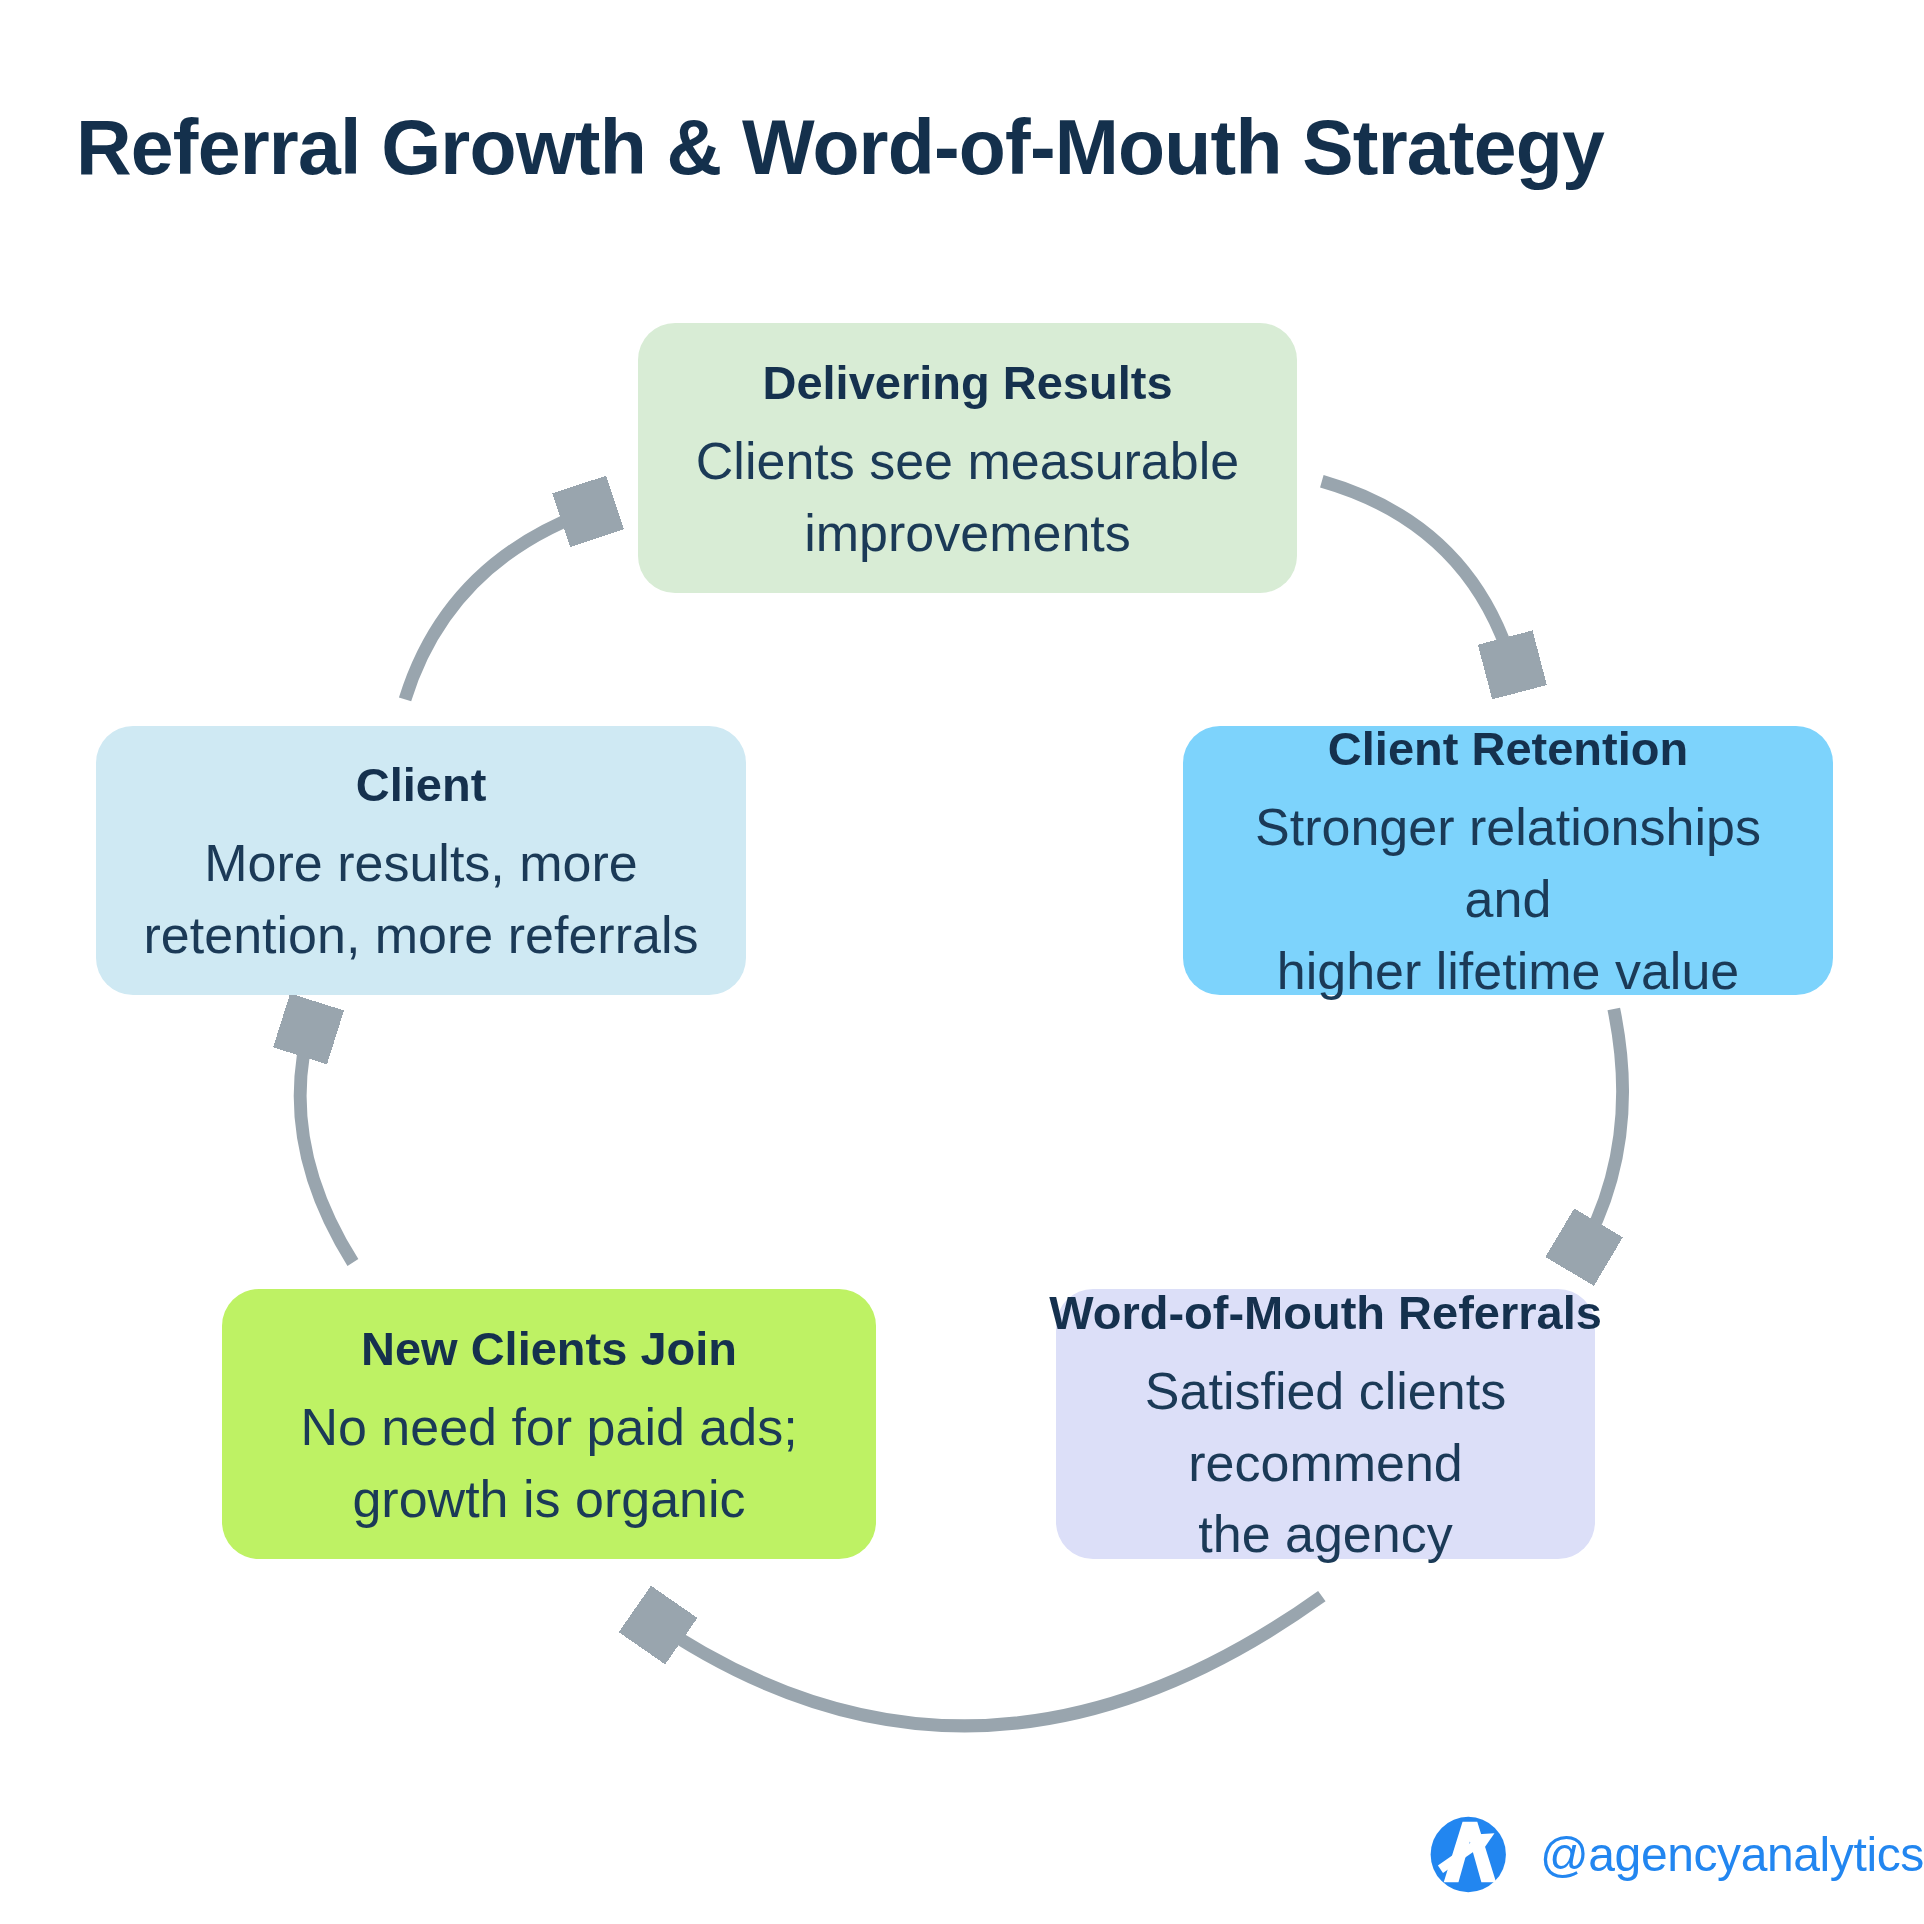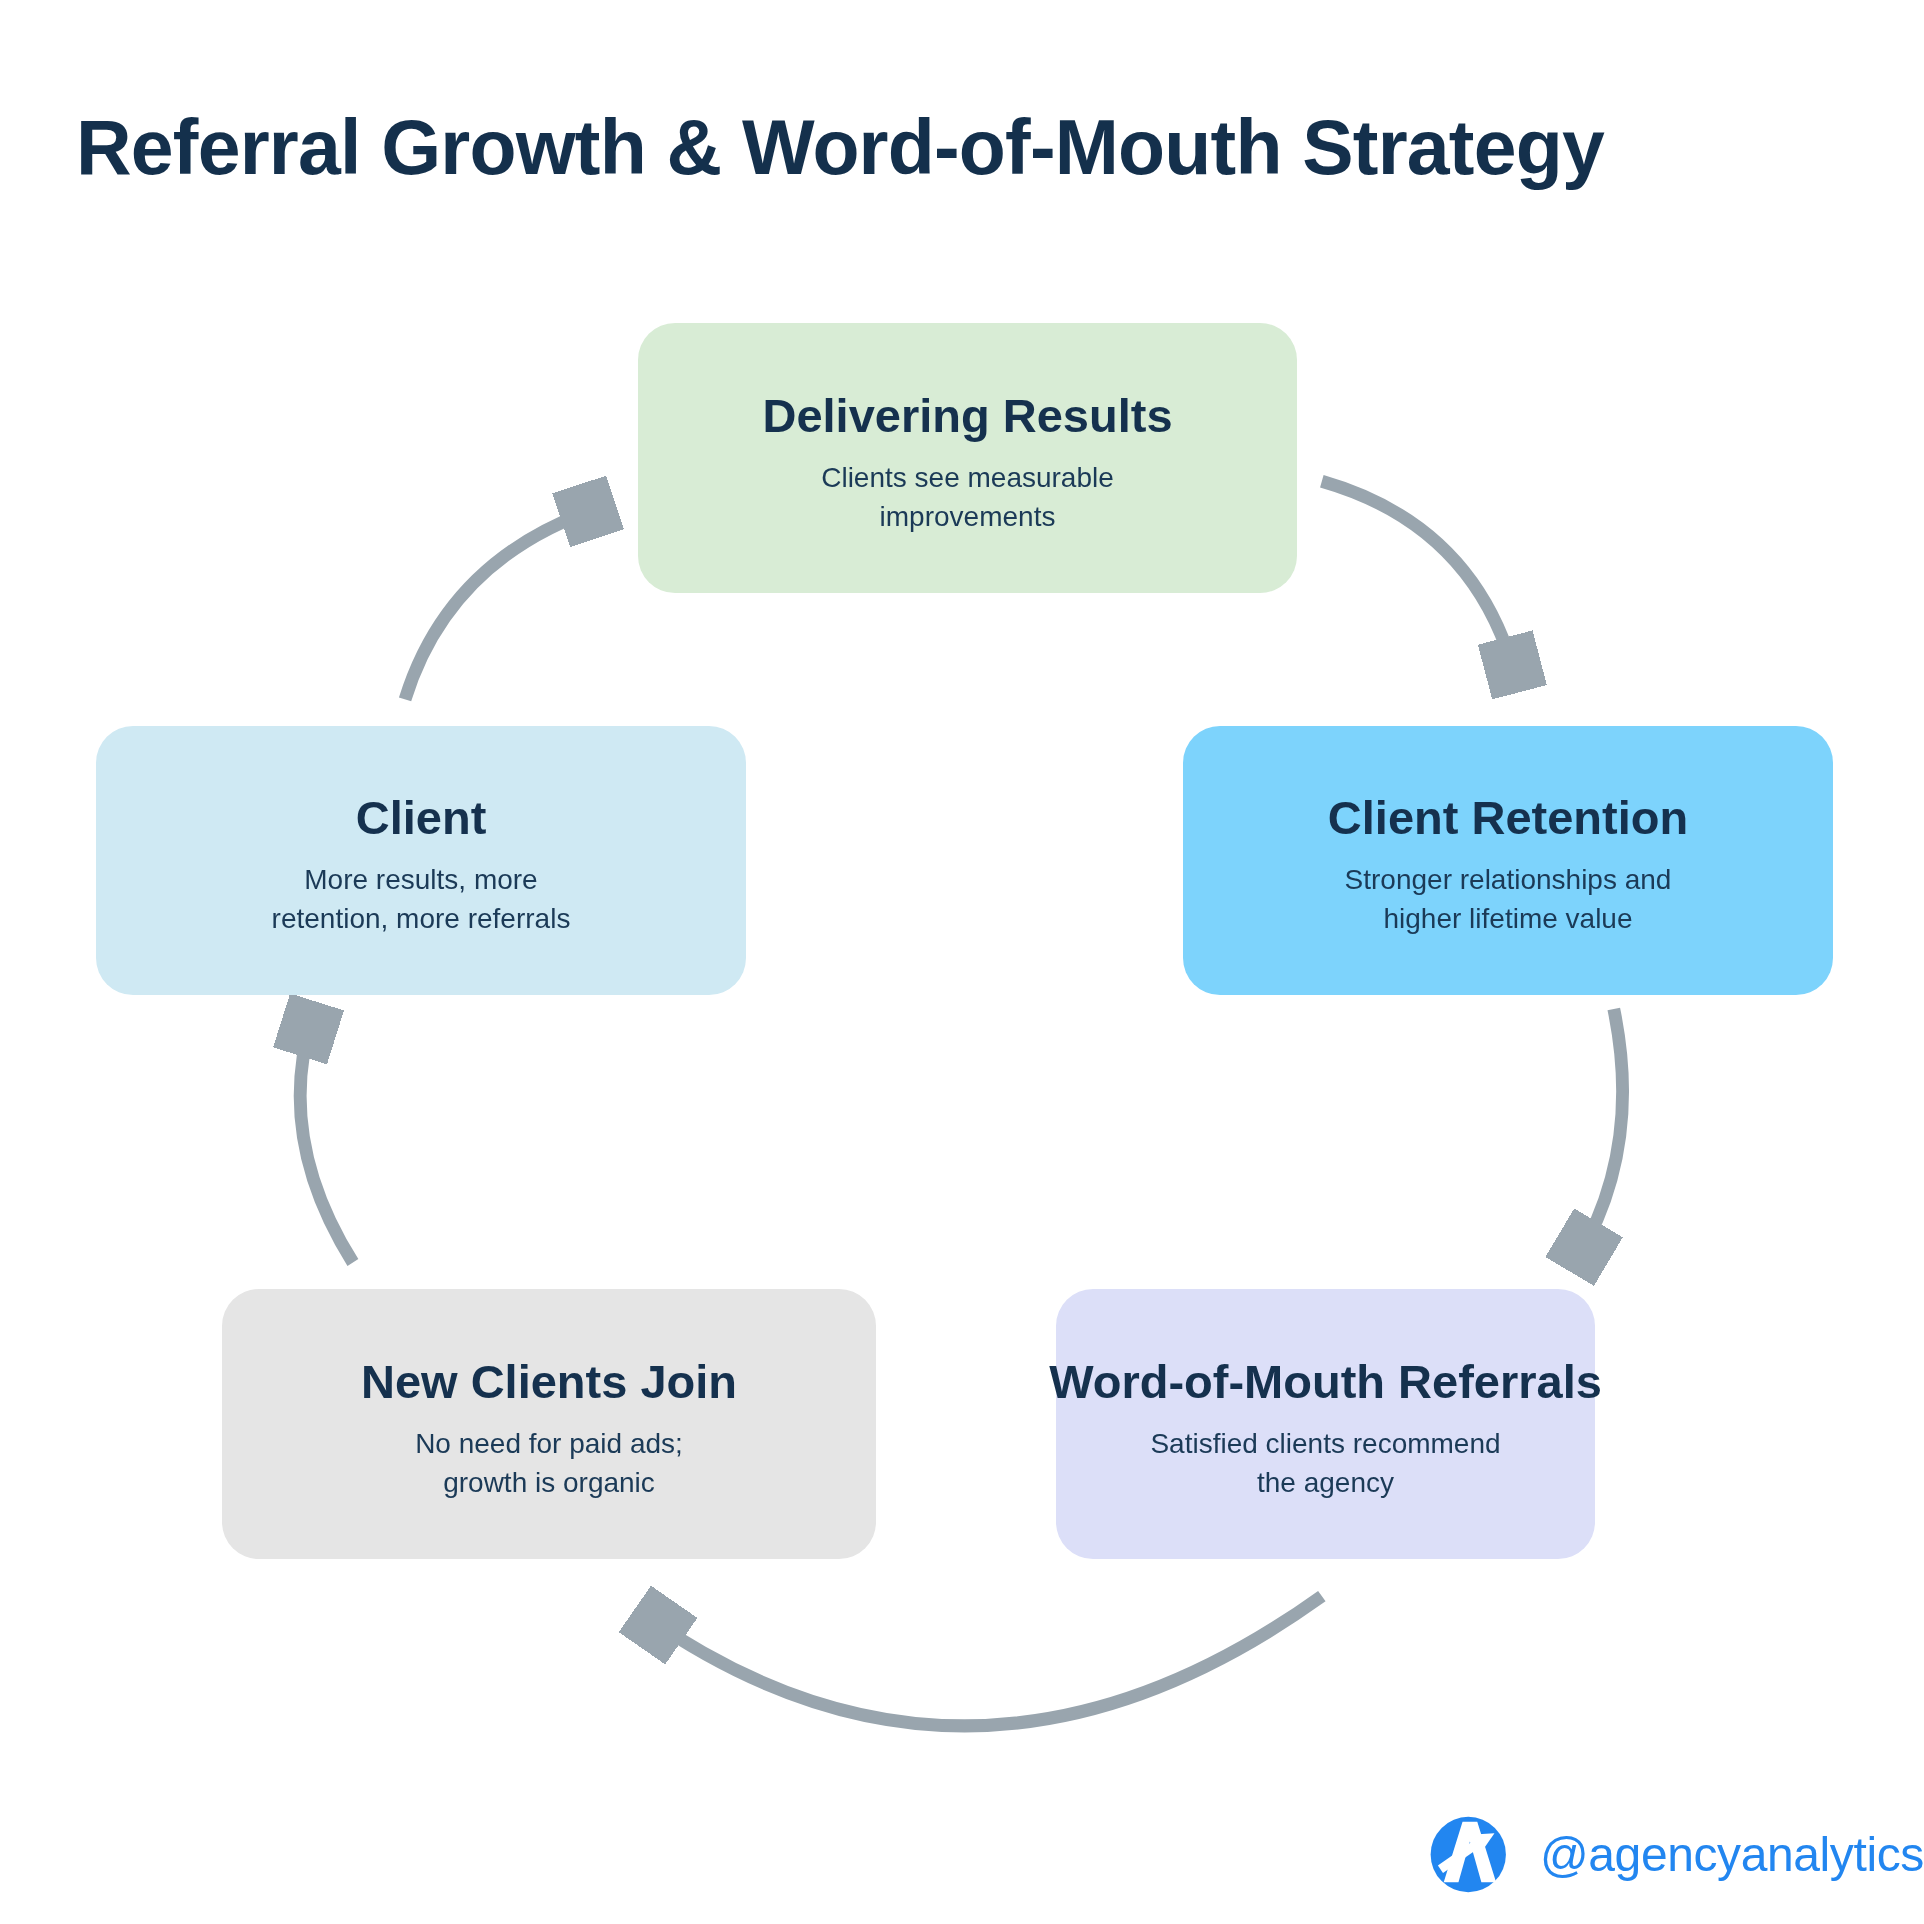--- a/index.html
+++ b/index.html
@@ -47,30 +47,30 @@
   }
   .node h2 {
     margin: 8px 0 16px 0;
     font-size: 47px;
     font-weight: 700;
     white-space: nowrap;
     color: #15314e;
   }
   .node p {
     margin: 0;
-    font-size: 28px;
+    font-size: 52px;
     font-weight: 400;
     line-height: 1.38;
     white-space: pre-line;
     color: #1b3a57;
   }
   .n-delivering { left: 638px;  top: 323px;  width: 659px; height: 270px; background: #d8ecd5; }
   .n-retention  { left: 1183px; top: 726px;  width: 650px; height: 269px; background: #7dd3fc; }
   .n-wom        { left: 1056px; top: 1289px; width: 539px; height: 270px; background: #dcdff8; }
-  .n-new        { left: 222px;  top: 1289px; width: 654px; height: 270px; background: #e5e5e5; }
+  .n-new        { left: 222px;  top: 1289px; width: 654px; height: 270px; background: #bef264; }
   .n-repeat     { left: 96px;  top: 726px;  width: 650px; height: 269px; background: #cfe9f3; }
   .footer {
     position: absolute;
     left: 1429px;
     top: 1809px;
     height: 90px;
     display: flex;
     align-items: center;
     gap: 21px;
   }

